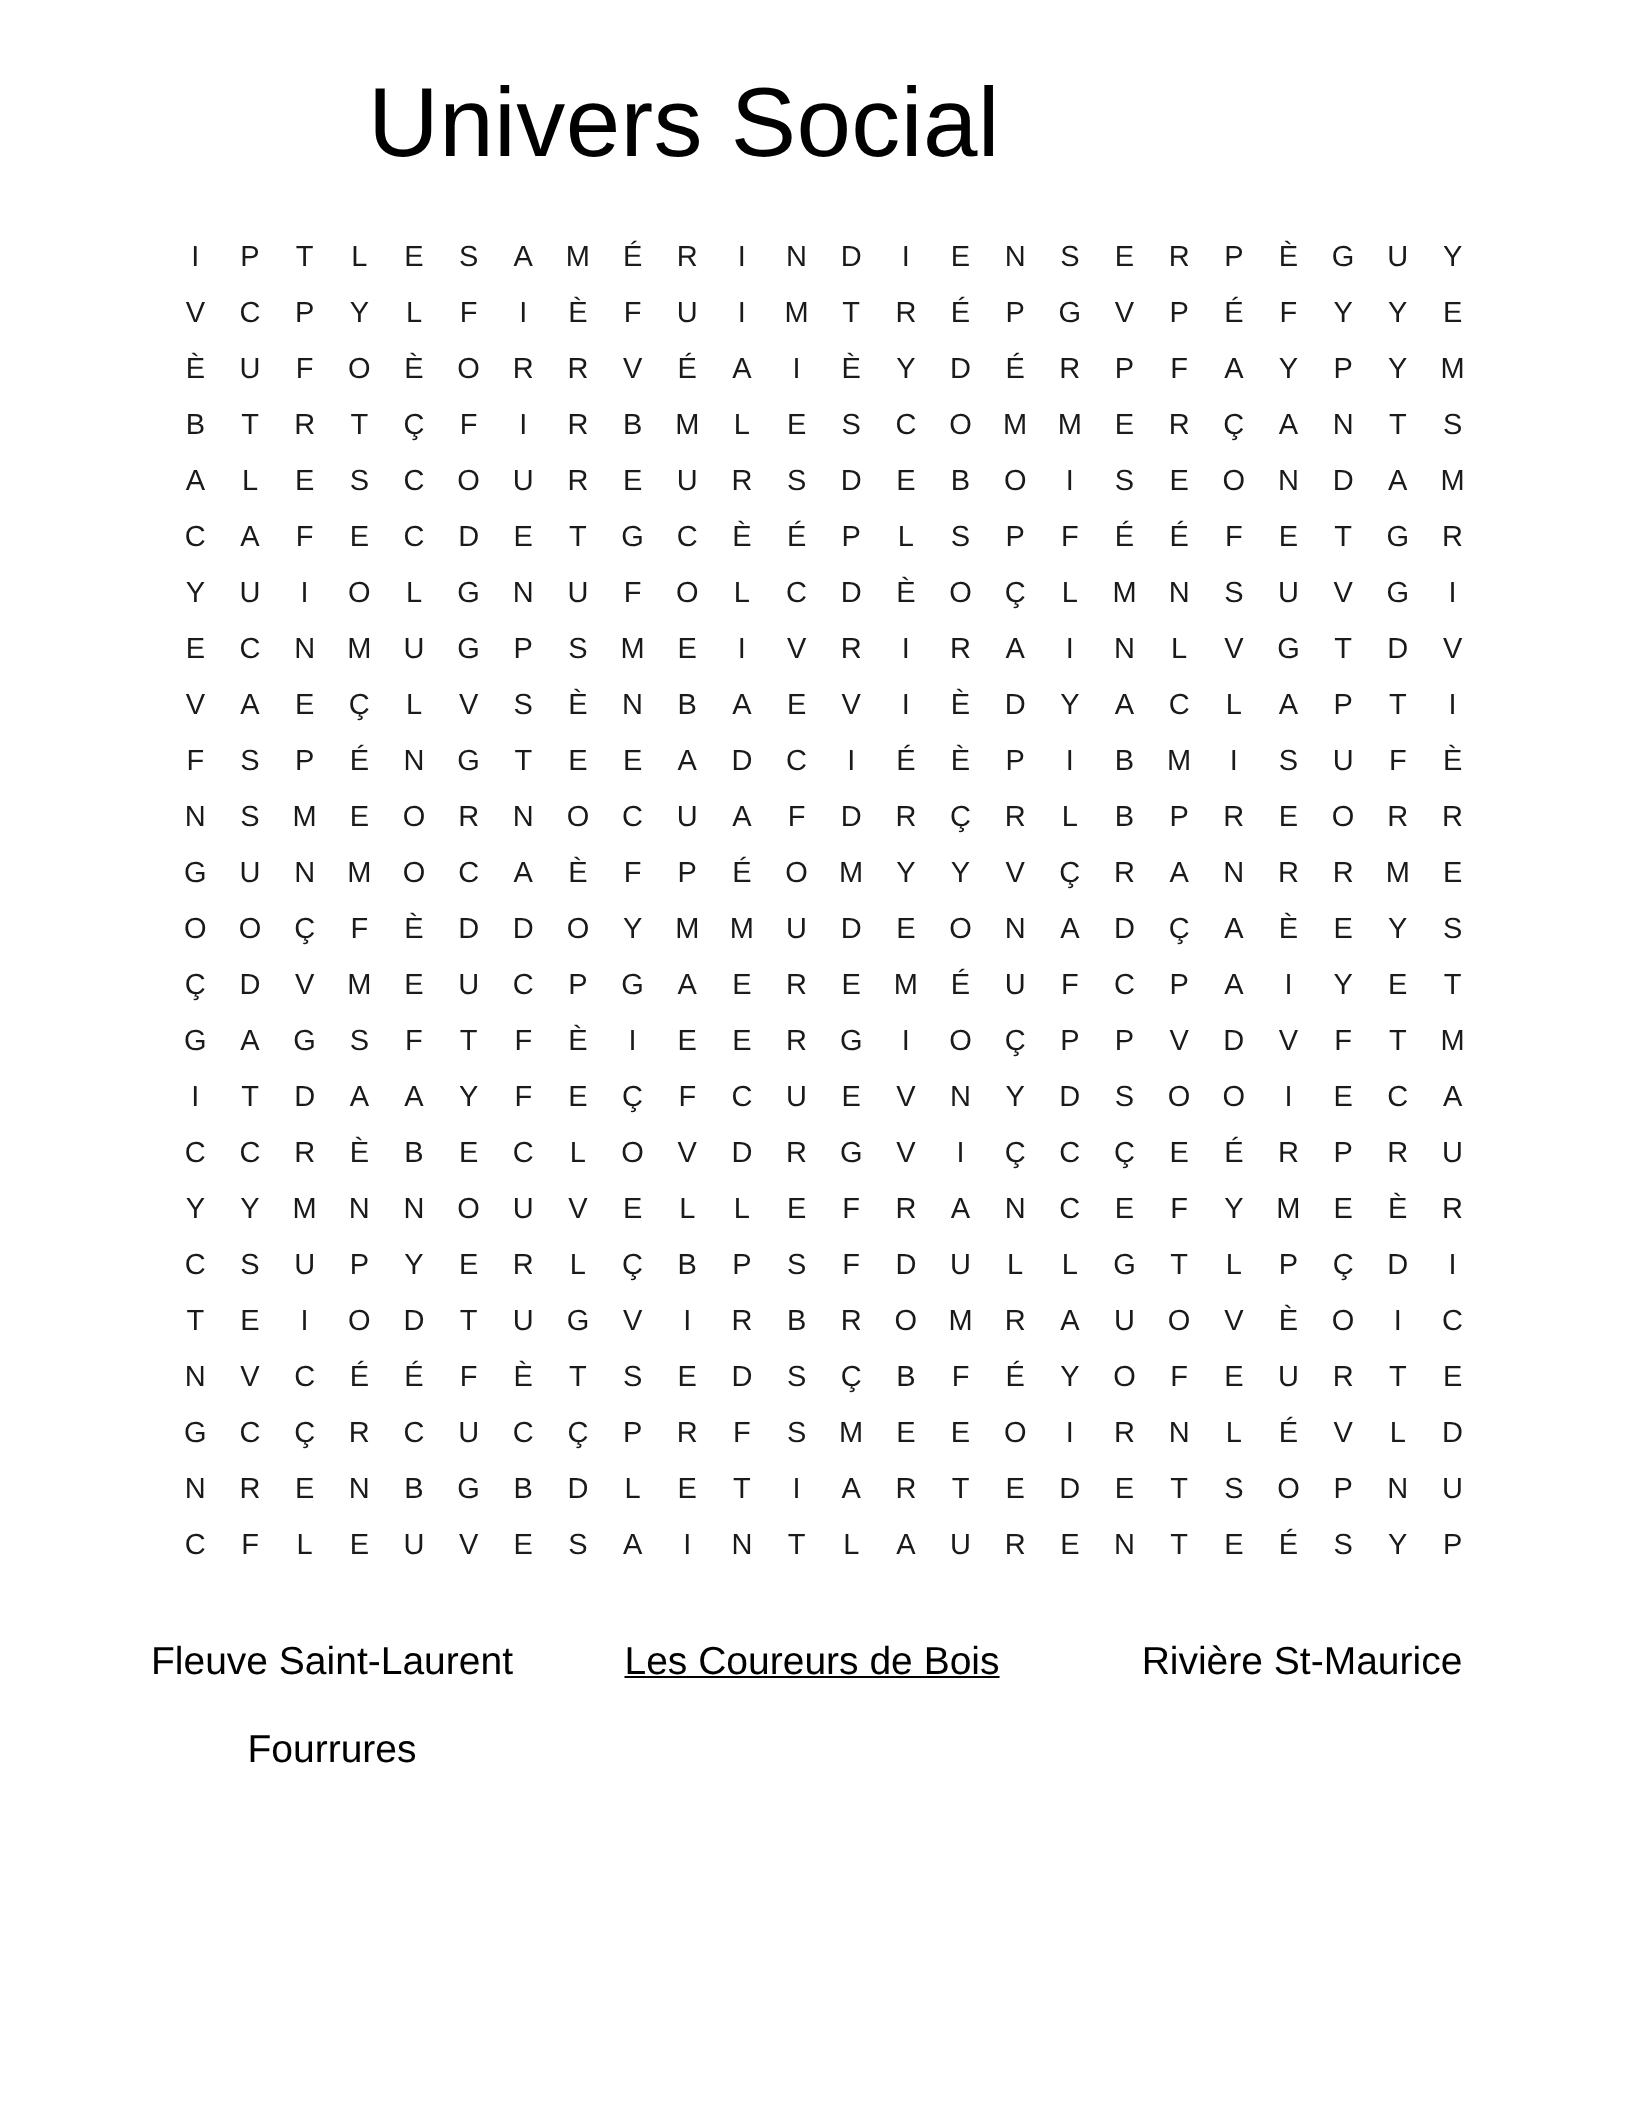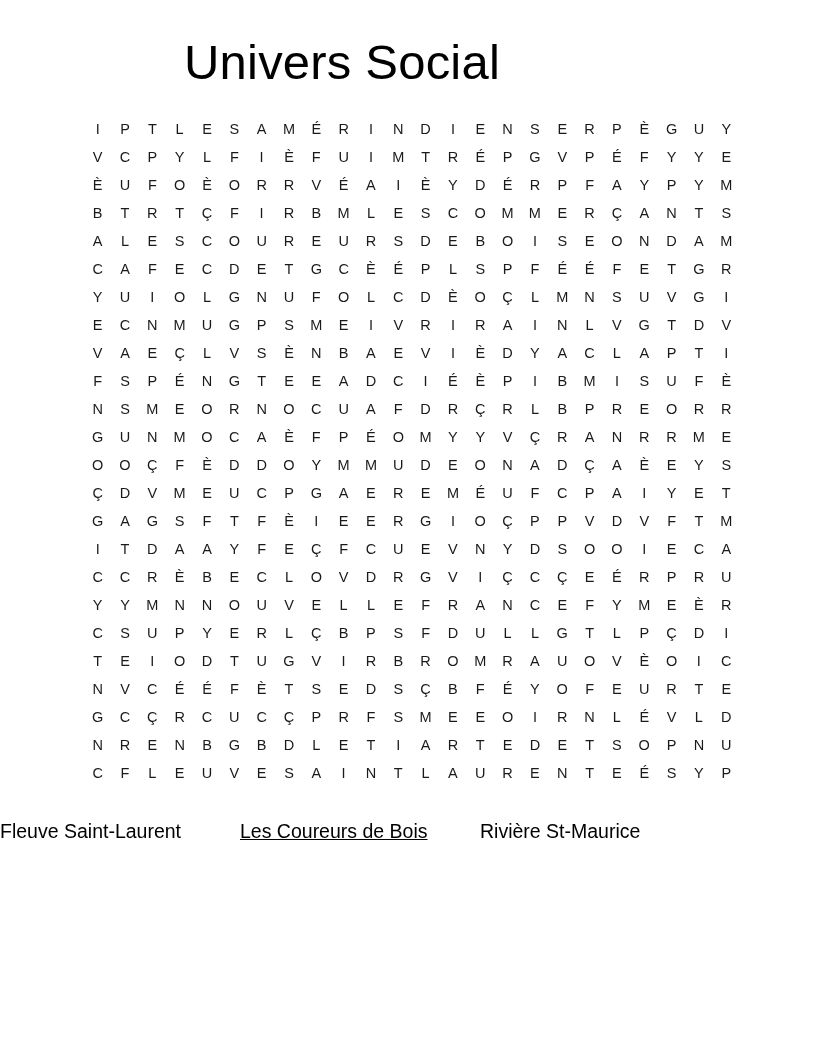--- a/index.html
+++ b/index.html
@@ -52,21 +52,23 @@
     font-size: 14.5px;
     font-weight: 400;
     line-height: 28px;
     color: #1a1a1a;
     font-family: "Liberation Sans", sans-serif;
     padding: 0;
     letter-spacing: 0;
   }
   .words-wrap {
     margin-top: 22px;
+    padding-left: 46px;
     padding-right: 40px;
+    text-align: center;
   }
   table.word-list {
     border-collapse: collapse;
     width: 730px;
     table-layout: fixed;
   }
   table.word-list td {
     font-size: 19.5px;
     font-weight: 400;
     line-height: 44px;
@@ -721,17 +723,22 @@
   </div>
 
   <div class="words-wrap">
     <table class="word-list">
       <tbody>
           <tr>
             <td class="col-0">Fleuve Saint-Laurent</td>
             <td class="col-1">Les Coureurs de Bois</td>
             <td class="col-2">Rivière St-Maurice</td>
           </tr>
+          <tr>
+            <td class="col-0">Fourrures</td>
+            <td class="col-1 empty-cell"></td>
+            <td class="col-2 empty-cell"></td>
+          </tr>
         </tbody>
     </table>
   </div>
 
 </div>
 
 </body></html>

